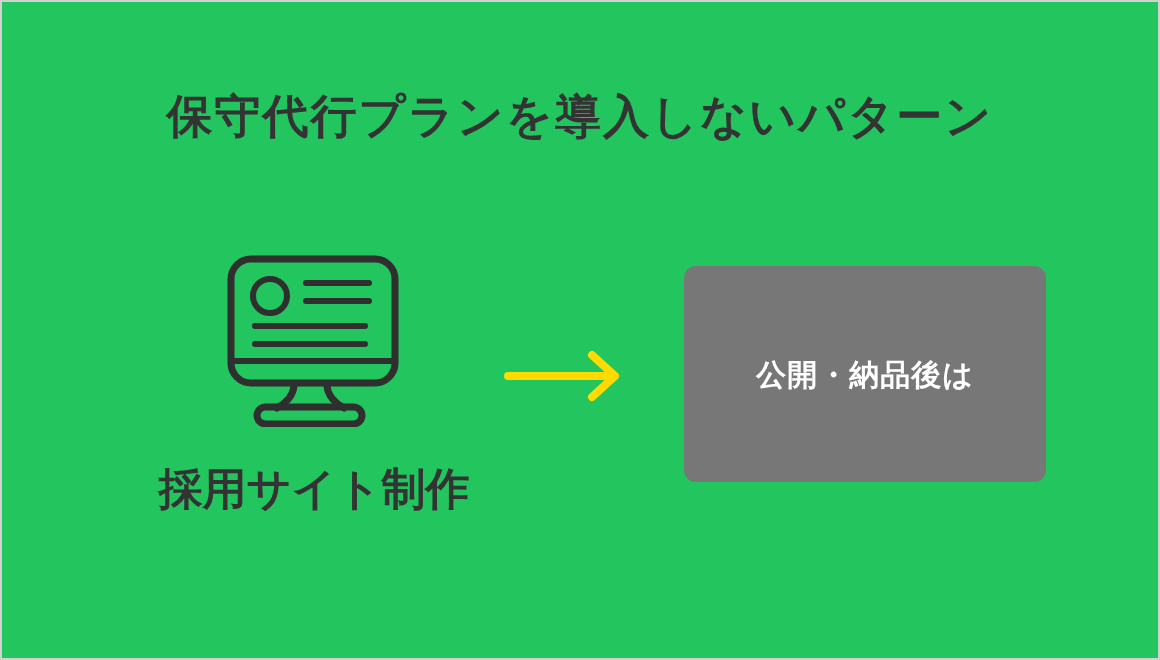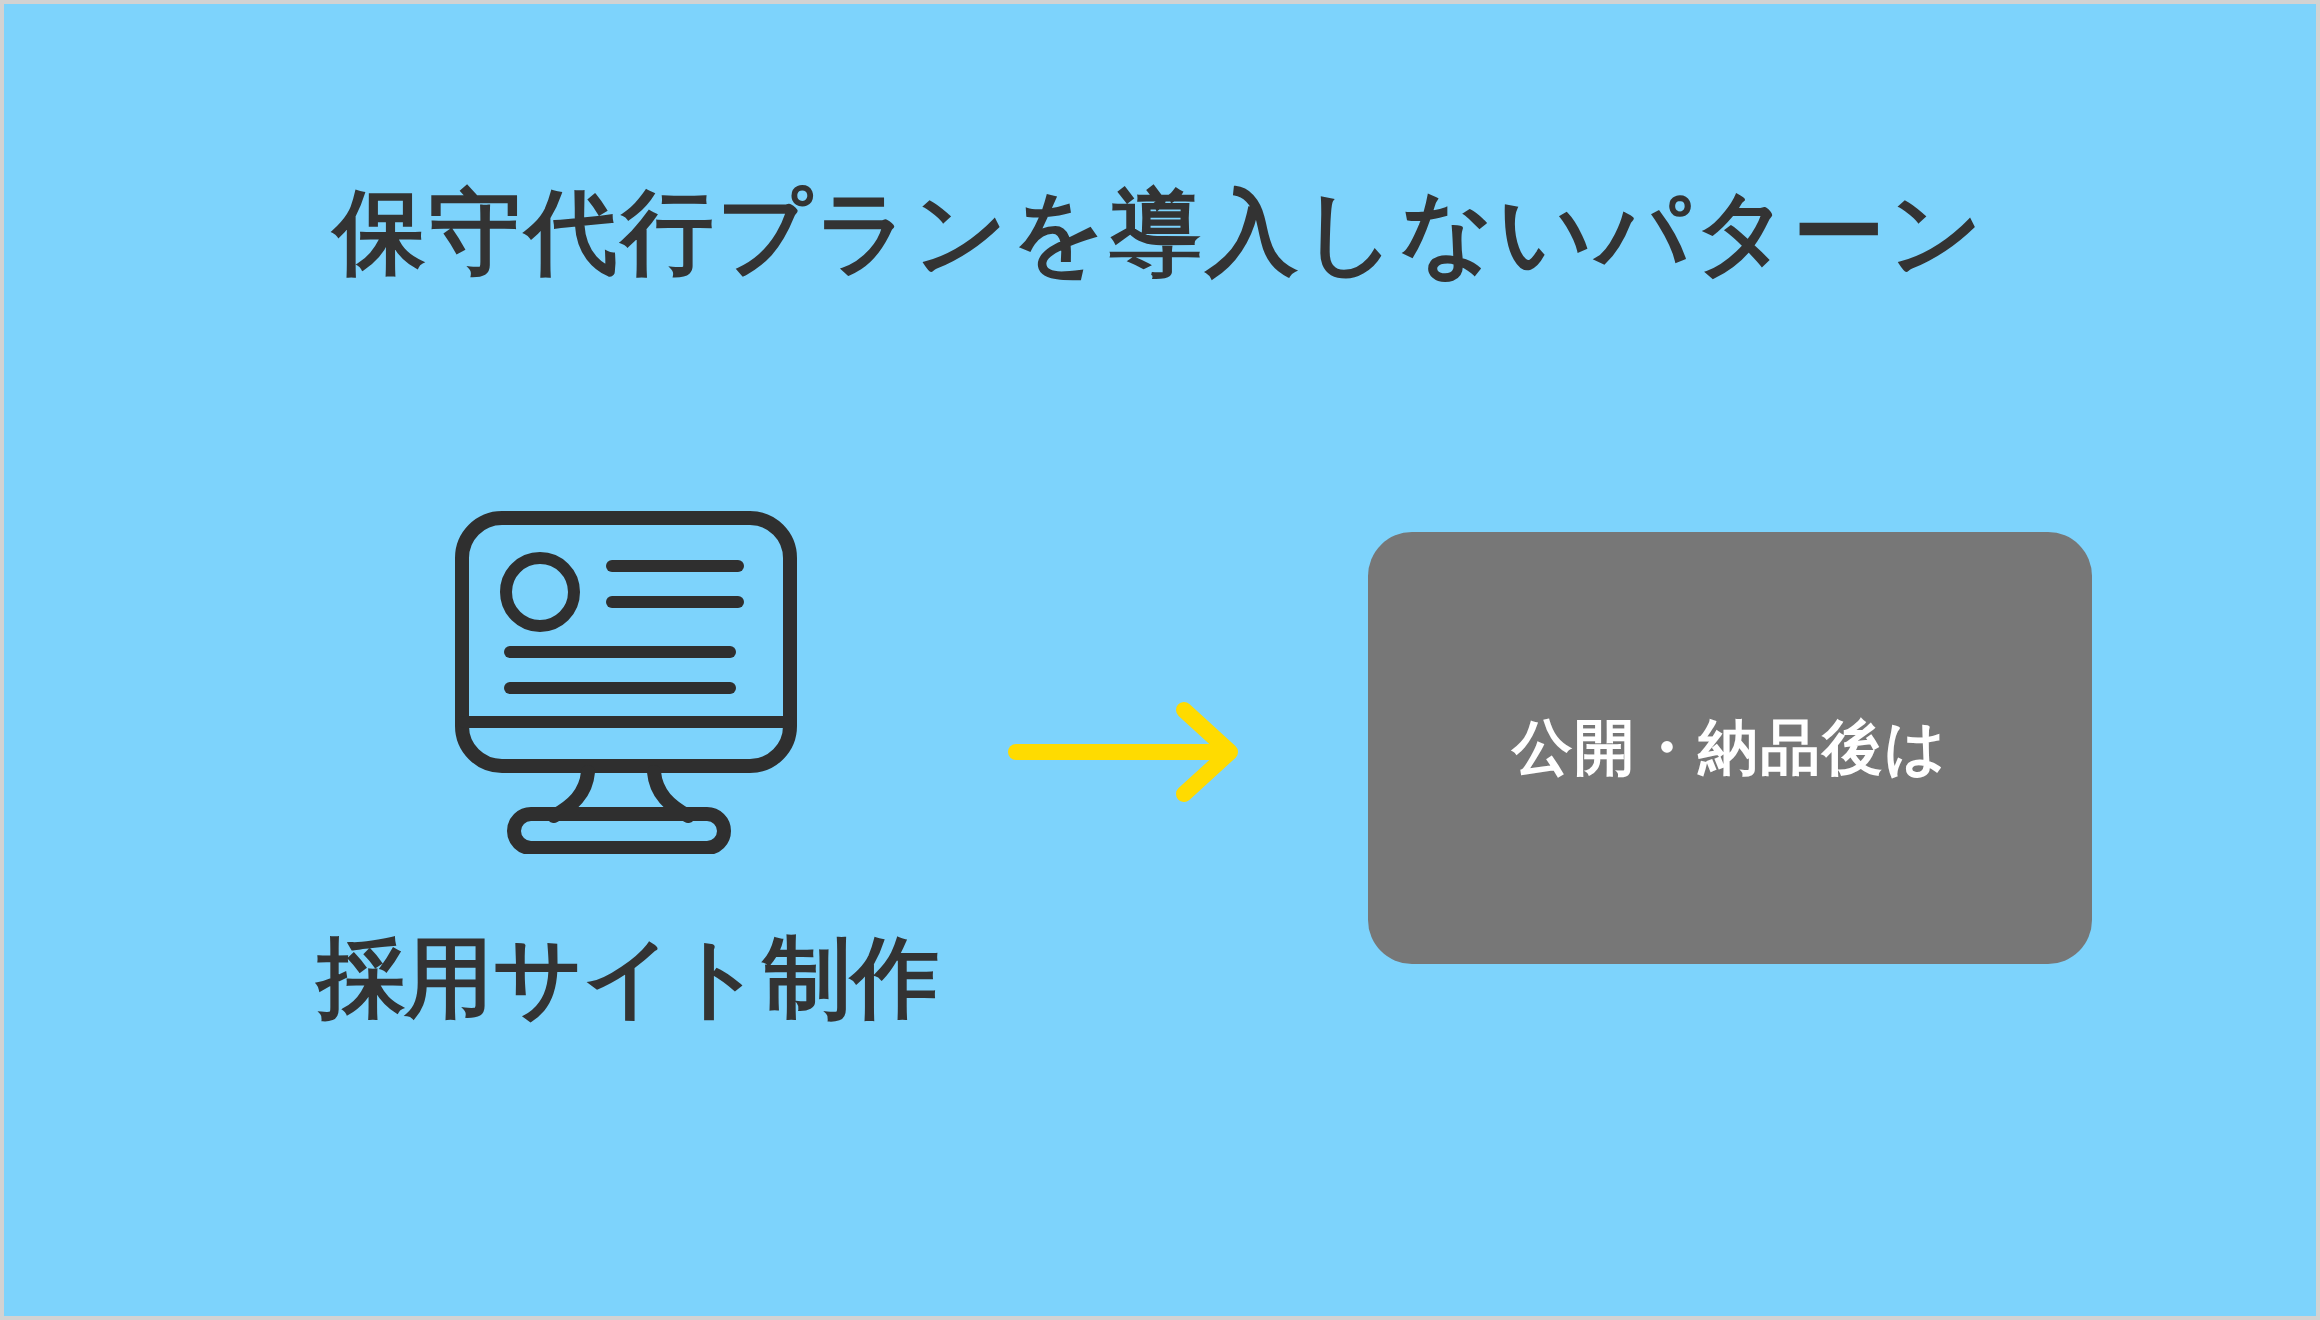--- a/index.html
+++ b/index.html
@@ -4,21 +4,21 @@
 <style>
   * { margin: 0; padding: 0; box-sizing: border-box; }
   html, body {
     width: 1160px; height: 660px;
     background: #ffffff;
     font-family: "Liberation Sans", "DejaVu Sans", sans-serif;
   }
   .canvas {
     position: relative;
     width: 1160px; height: 660px;
-    background: #7dd3fc;
+    background: #22c55e;
     border: 2px solid #d2d2d2;
     overflow: hidden;
   }
   .diagram-title {
     position: absolute;
     top: 84px; left: 0;
     width: 100%;
     text-align: center;
     font-size: 46px;
     font-weight: bold;
@@ -51,21 +51,21 @@
   .arrow-svg {
     position: absolute;
     left: 500px; top: 348px;
     width: 122px; height: 52px;
   }
   .result-box {
     position: absolute;
     left: 682px; top: 264px;
     width: 362px; height: 216px;
     background: #777777;
-    border-radius: 22px;
+    border-radius: 12px;
     display: flex;
     flex-direction: column;
     align-items: center;
     justify-content: center;
     color: #ffffff;
     font-size: 30px;
     font-weight: bold;
     letter-spacing: 1px;
     line-height: 49px;
     text-align: center;

